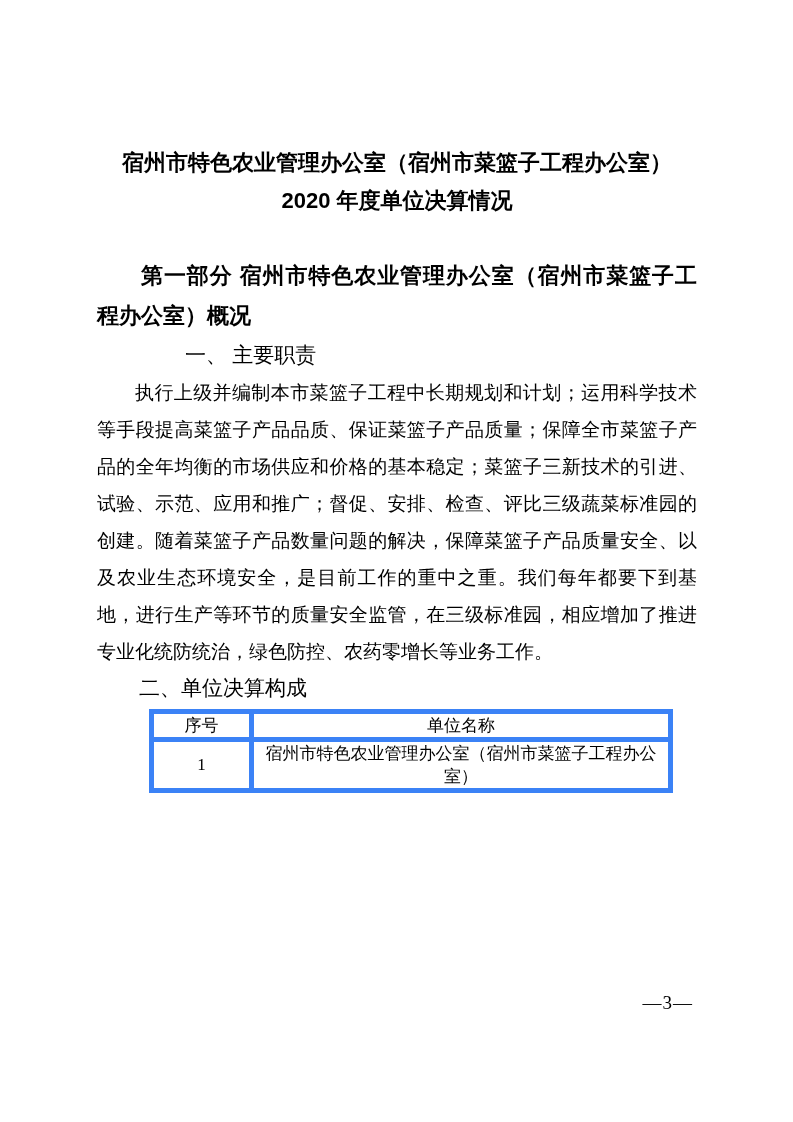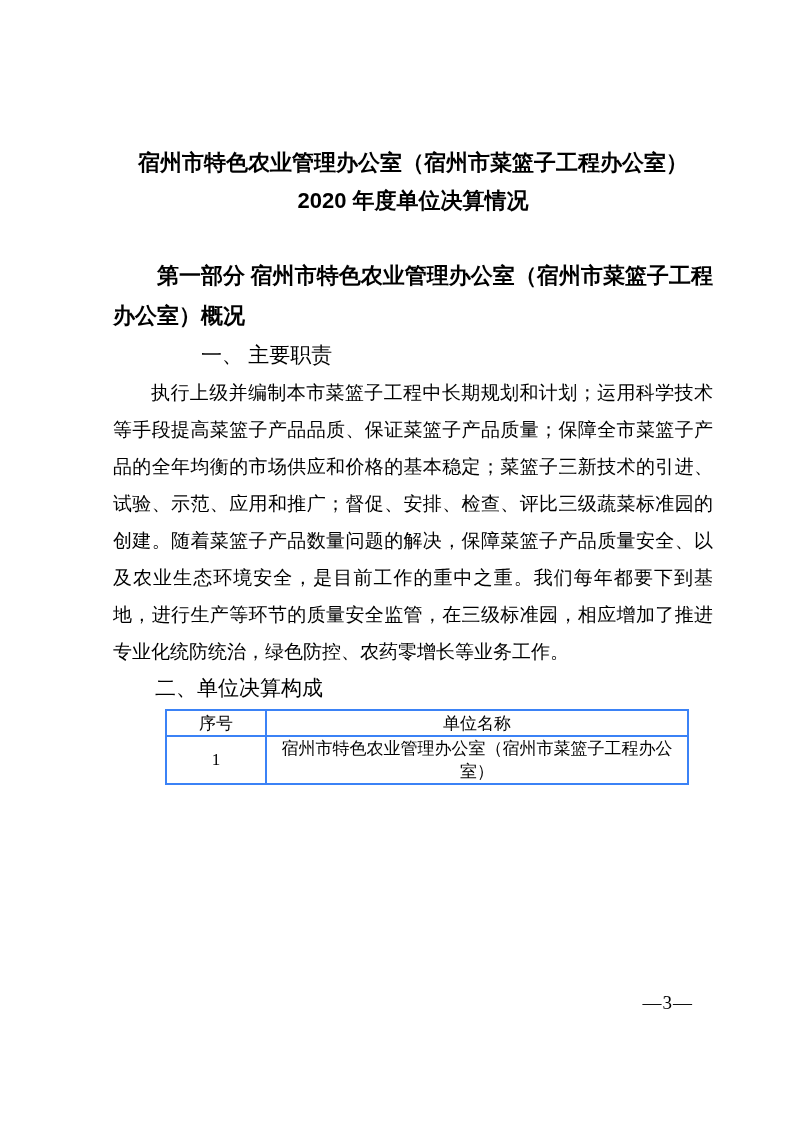--- a/index.html
+++ b/index.html
@@ -8,35 +8,35 @@
     position: relative;
     width: 793px;
     height: 1122px;
     background: #ffffff;
     color: #000000;
     font-family: "Liberation Serif", "DejaVu Serif", serif;
     overflow: hidden;
   }
   .content {
     position: absolute;
-    left: 113px;
+    left: 97px;
     top: 0;
     width: 600px;
   }
   .doc-title {
     margin-top: 144px;
     text-align: center;
     font-family: "Liberation Sans", "DejaVu Sans", sans-serif;
     font-weight: 700;
     font-size: 22px;
     line-height: 38px;
   }
   .part-heading {
     margin-top: 36px;
-    font-family: Liberation Serif, serif;
+    font-family: Liberation Sans, sans-serif;
     font-weight: 700;
     font-size: 22px;
     line-height: 40px;
     text-indent: 2em;
     text-align: justify;
   }
   .sec1-title {
     font-size: 21px;
     line-height: 38px;
     padding-left: 88px;
@@ -53,21 +53,21 @@
     text-indent: 2em;
   }
   .units-table {
     margin: 2px 0 0 52px;
     width: 524px;
     border-collapse: collapse;
     border: 2px solid #000000;
     font-size: 17px;
   }
   .units-table th, .units-table td {
-    border: 2px solid #3b82f6;
+    border: 5px solid #3b82f6;
     font-weight: 400;
     text-align: center;
     height: 26px;
     padding: 0 4px;
     vertical-align: middle;
   }
   .units-table .col-index { width: 100px; }
   .page-number {
     position: absolute;
     top: 992px;

